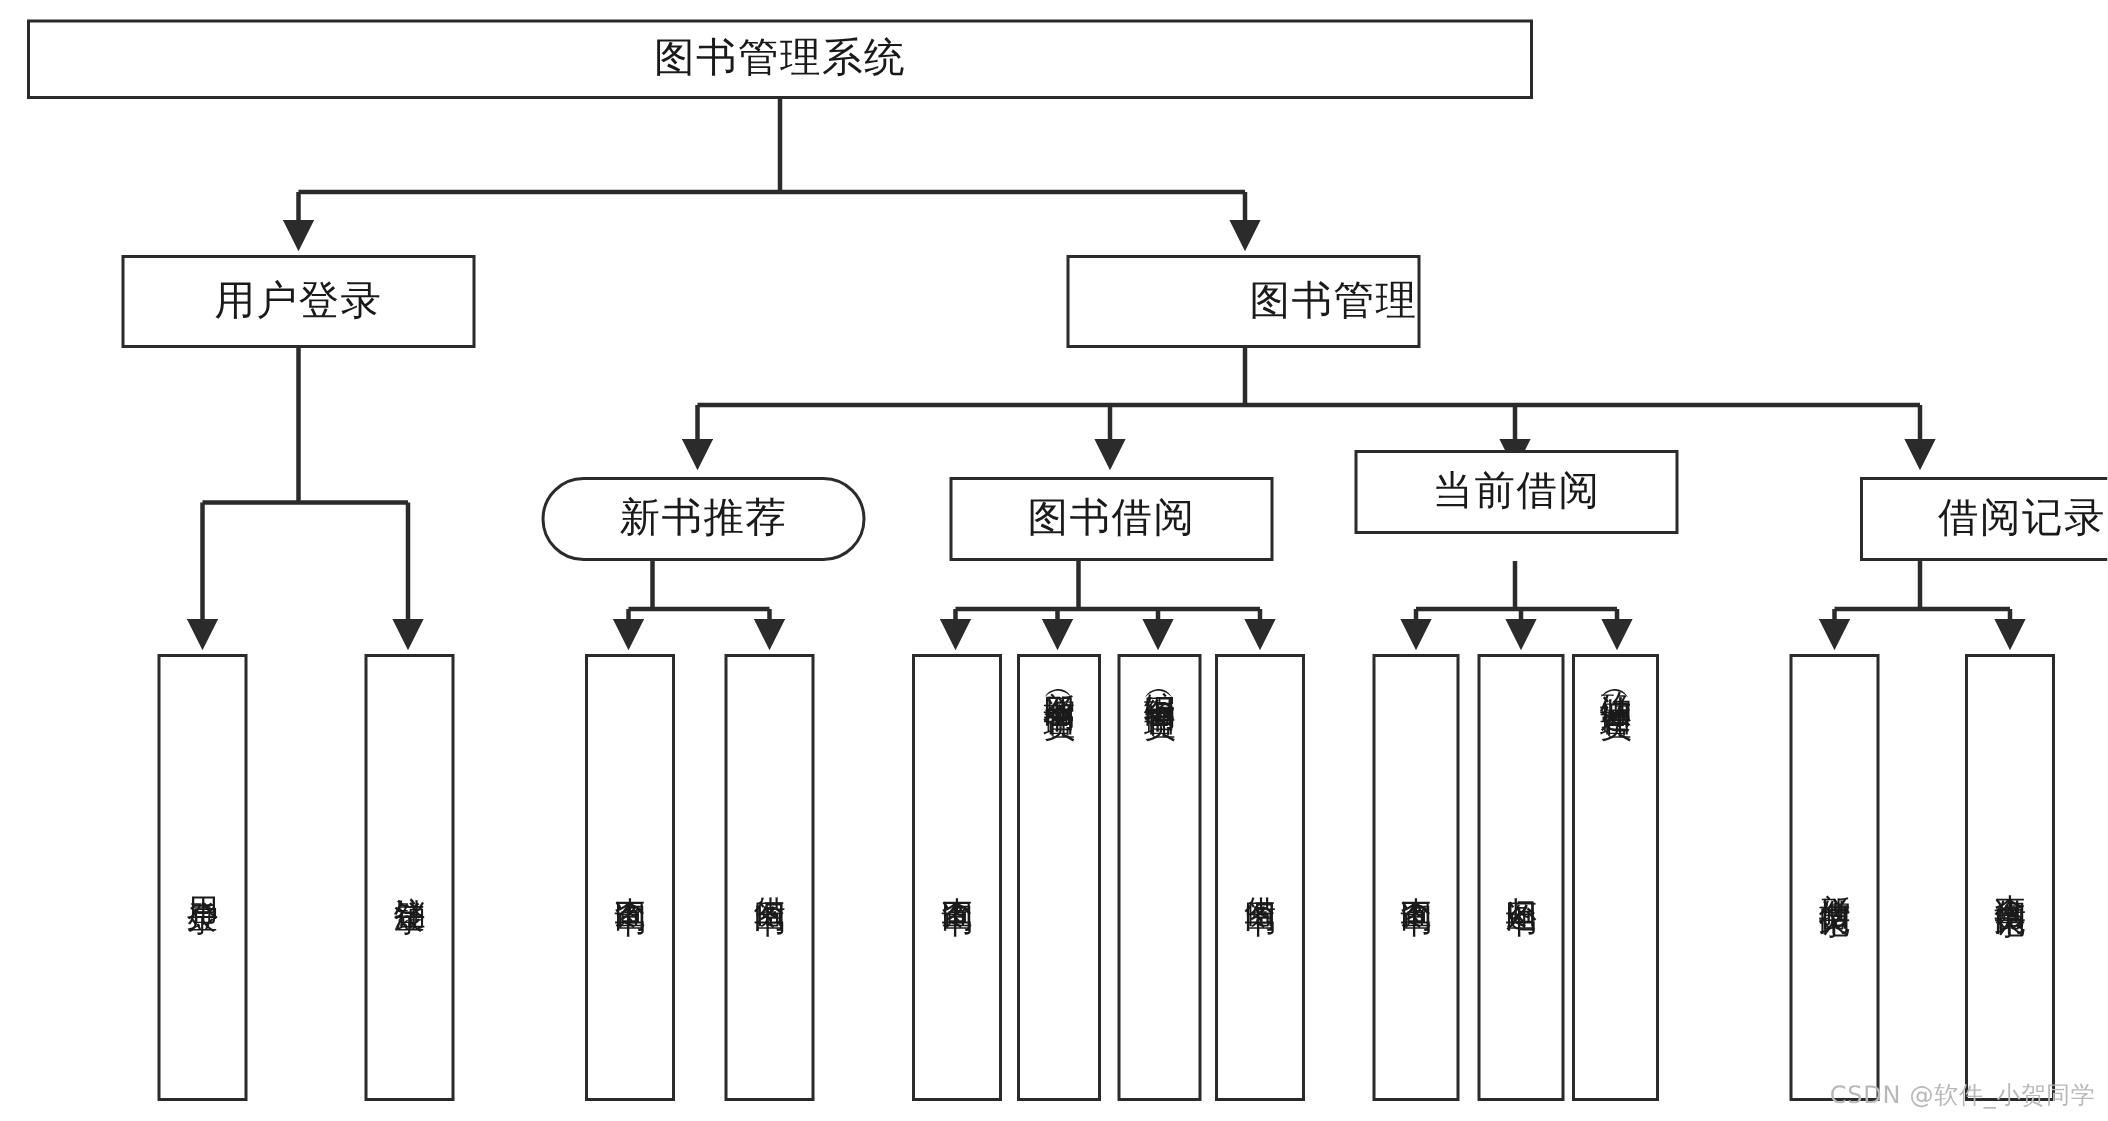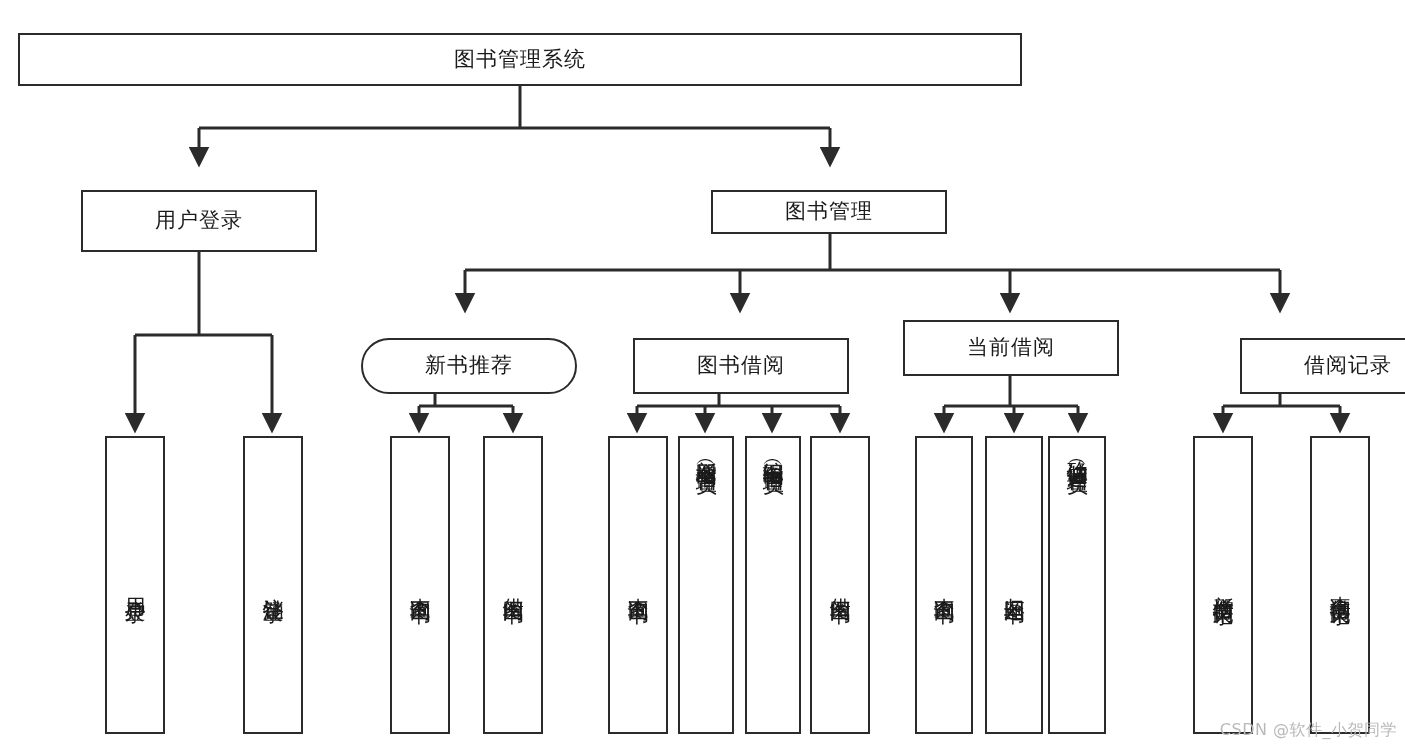--- a/index.html
+++ b/index.html
@@ -28,24 +28,23 @@
     position: absolute;
     box-sizing: border-box;
     border: 2px solid #2b2b2b;
     background: #ffffff;
     display: flex;
     align-items: center;
     justify-content: center;
     color: #1a1a1a;
   }
   .node.horiz {
-    font-size: 21px;
+    font-size: 27px;
     letter-spacing: 1px;
     line-height: 1.2;
-    margin-top: 20px;
   }
   .node.vert {
     writing-mode: vertical-rl;
     text-orientation: upright;
     font-size: 21px;
     line-height: 1.25;
     letter-spacing: 2px;
     padding-top: 6px;
     padding-bottom: 6px;
     justify-content: flex-start;
@@ -123,21 +122,21 @@
     </g>
   </svg>
 
   <div class="node horiz" style="left:18px; top:13px; width:1004px; height:53px;">
     <span>图书管理系统</span>
   </div>
 
   <div class="node horiz" style="left:81px; top:170px; width:236px; height:62px;">
     <span>用户登录</span>
   </div>
-  <div class="node horiz" style="left:711px; top:170px; width:236px; height:44px;">
+  <div class="node horiz" style="left:711px; top:170px; width:236px; height:62px;justify-content:flex-end;">
     <span>图书管理</span>
   </div>
 
   <div class="node horiz" style="left:361px; top:318px; width:216px; height:56px;border-radius:28px;">
     <span>新书推荐</span>
   </div>
   <div class="node horiz" style="left:633px; top:318px; width:216px; height:56px;">
     <span>图书借阅</span>
   </div>
   <div class="node horiz" style="left:903px; top:300px; width:216px; height:56px;">

